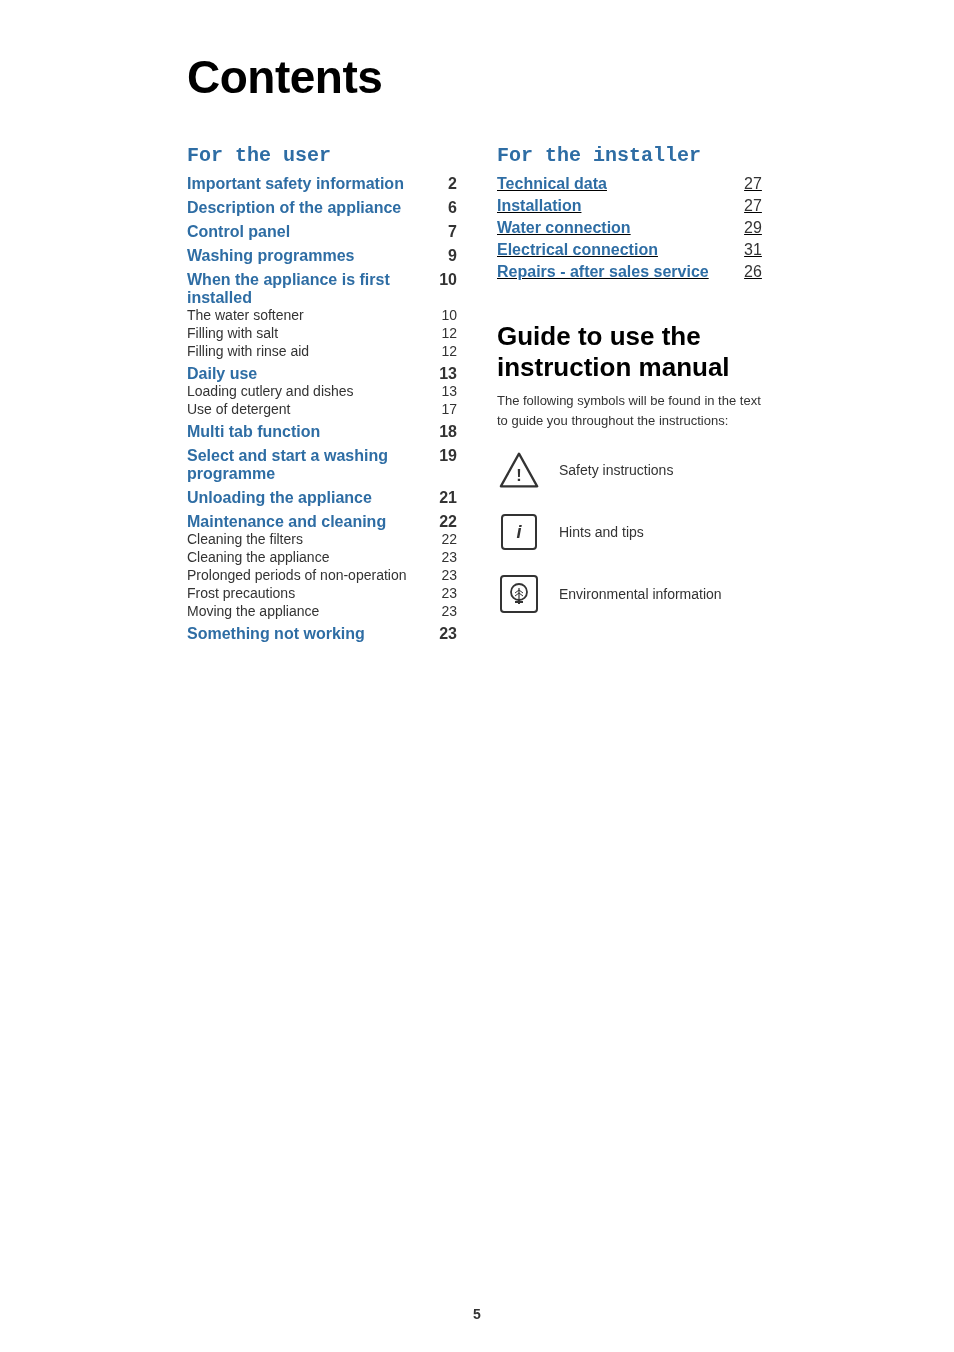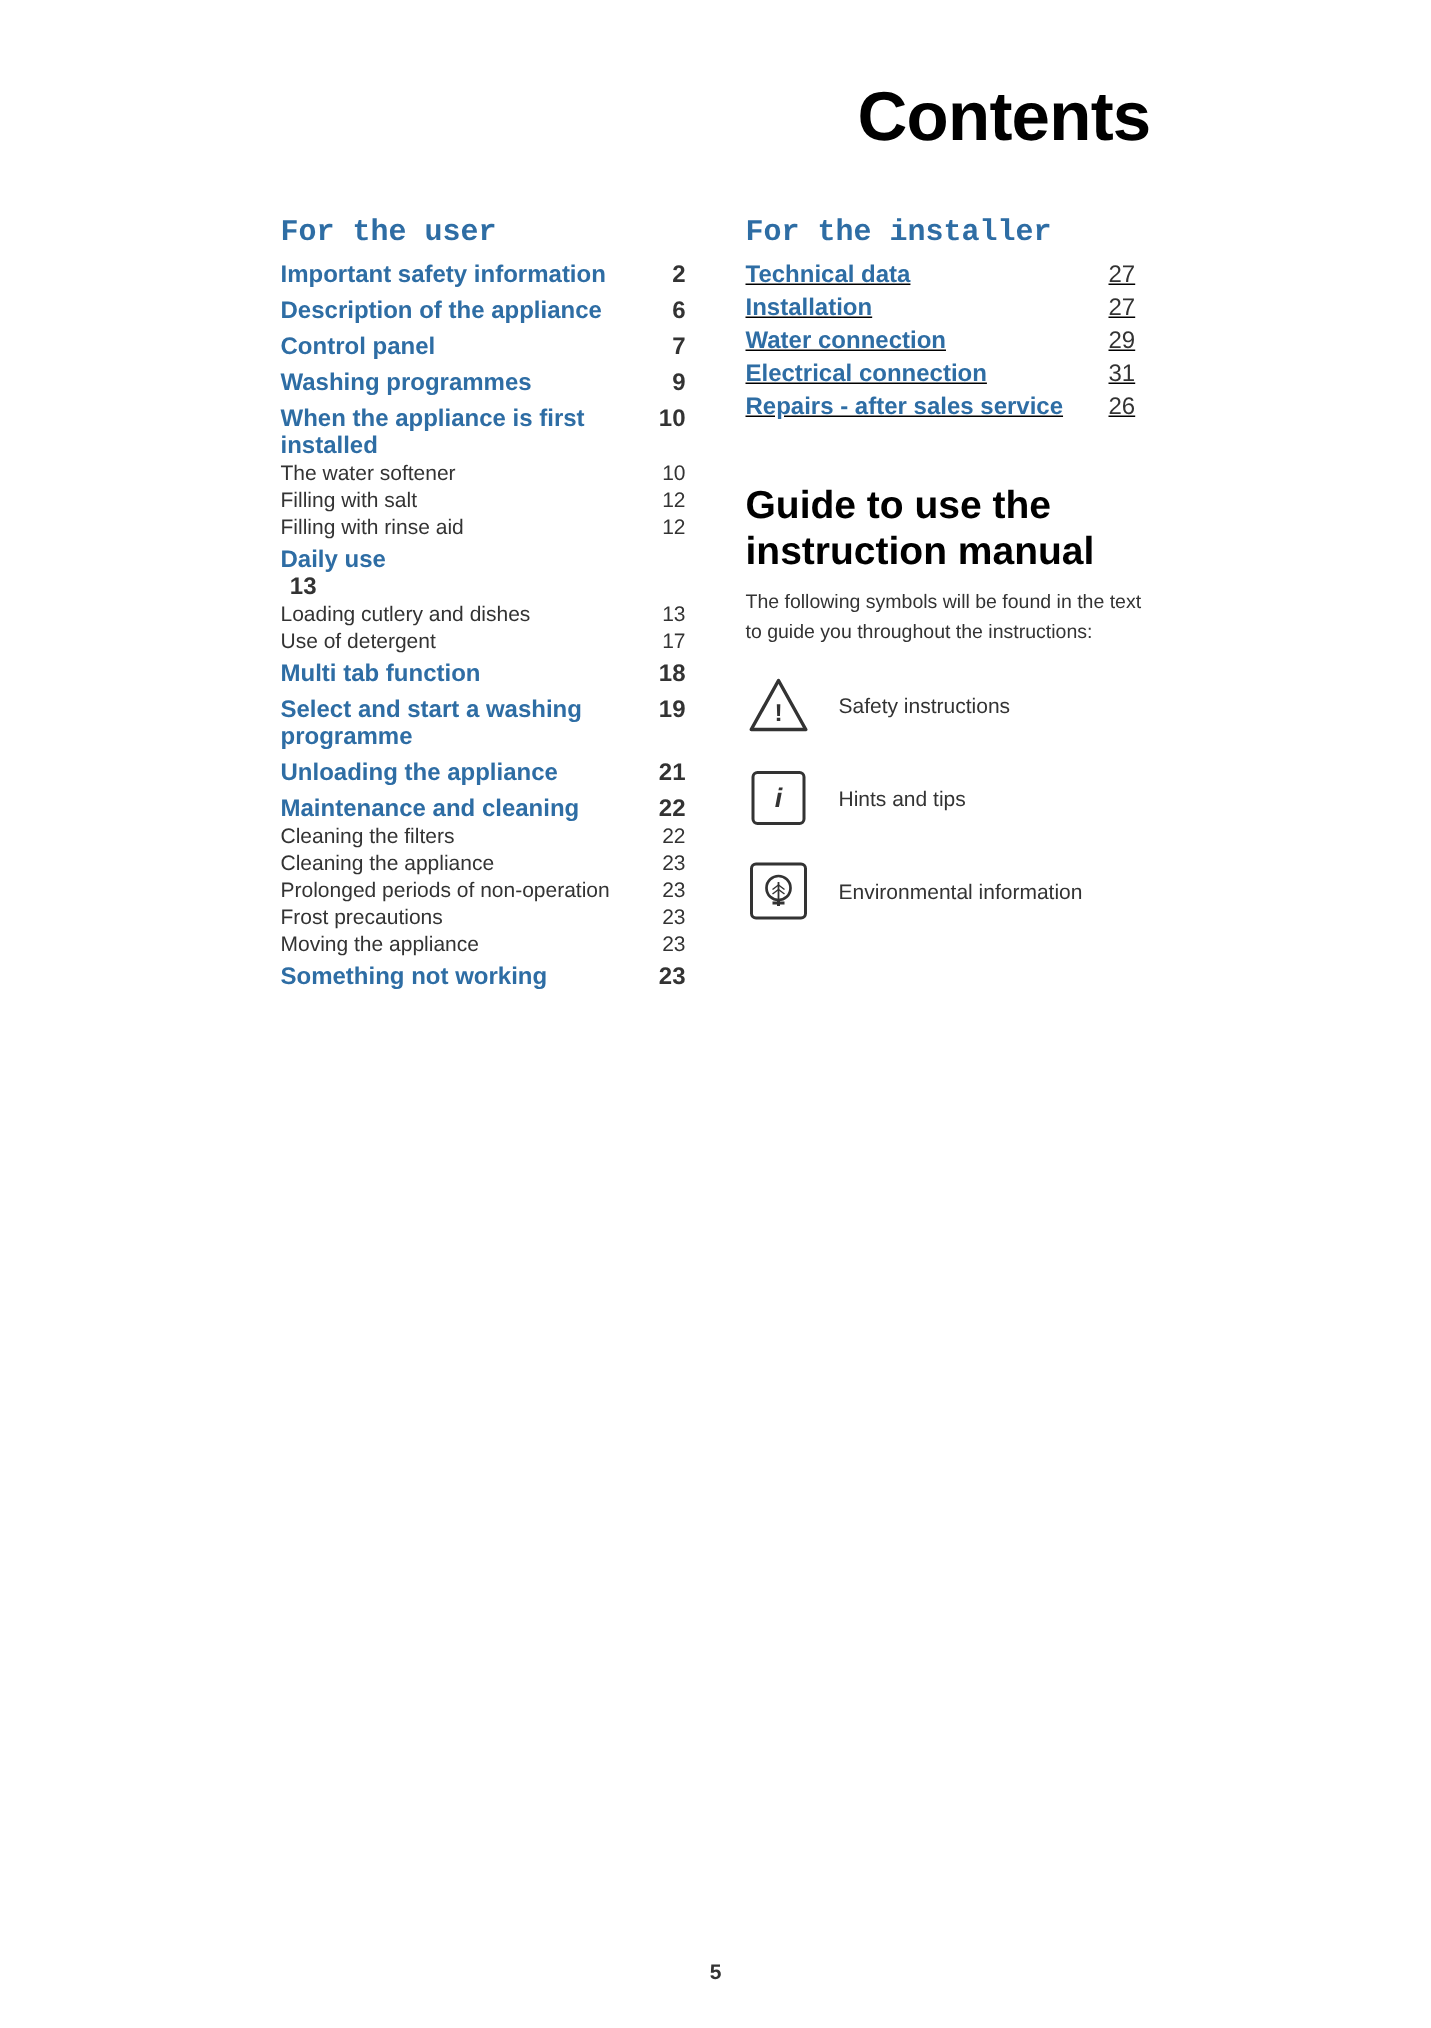--- a/index.html
+++ b/index.html
@@ -19,21 +19,20 @@
       padding: 50px 60px 80px 60px;
       position: relative;
     }
 
     .page-title {
       font-size: 46px;
       font-weight: 900;
       color: #000;
       margin-bottom: 36px;
       letter-spacing: -0.5px;
-      text-align: right;
     }
 
     .two-col {
       display: flex;
       gap: 0;
       width: 100%;
     }
 
     .left-col {
       flex: 1;
@@ -110,21 +109,21 @@
       font-weight: 700;
       color: #2e6da4;
       flex: 1;
     }
 
     .installer-page {
       font-size: 16px;
       font-weight: 400;
       color: #333;
       min-width: 28px;
-      text-align: left;
+      text-align: center;
     }
 
     .guide-section {
       margin-top: 40px;
     }
 
     .guide-title {
       font-size: 26px;
       font-weight: 900;
       color: #000;
@@ -251,21 +250,21 @@
           <span class="toc-label-sub">Filling with salt</span>
           <span class="toc-page">12</span>
         </div>
         <div class="toc-entry">
           <span class="toc-label-sub">Filling with rinse aid</span>
           <span class="toc-page">12</span>
         </div>
       </div>
 
       <div class="multi-line-entry">
-        <div style="display:flex; justify-content:space-between; align-items:baseline; margin-top:6px;flex-direction:column;">
+        <div style="display:flex; justify-content:space-between; align-items:baseline; margin-top:6px;">
           <span class="toc-label-main">Daily use</span>
           <span class="toc-page-main">13</span>
         </div>
         <div class="toc-entry">
           <span class="toc-label-sub">Loading cutlery and dishes</span>
           <span class="toc-page">13</span>
         </div>
         <div class="toc-entry">
           <span class="toc-label-sub">Use of detergent</span>
           <span class="toc-page">17</span>

